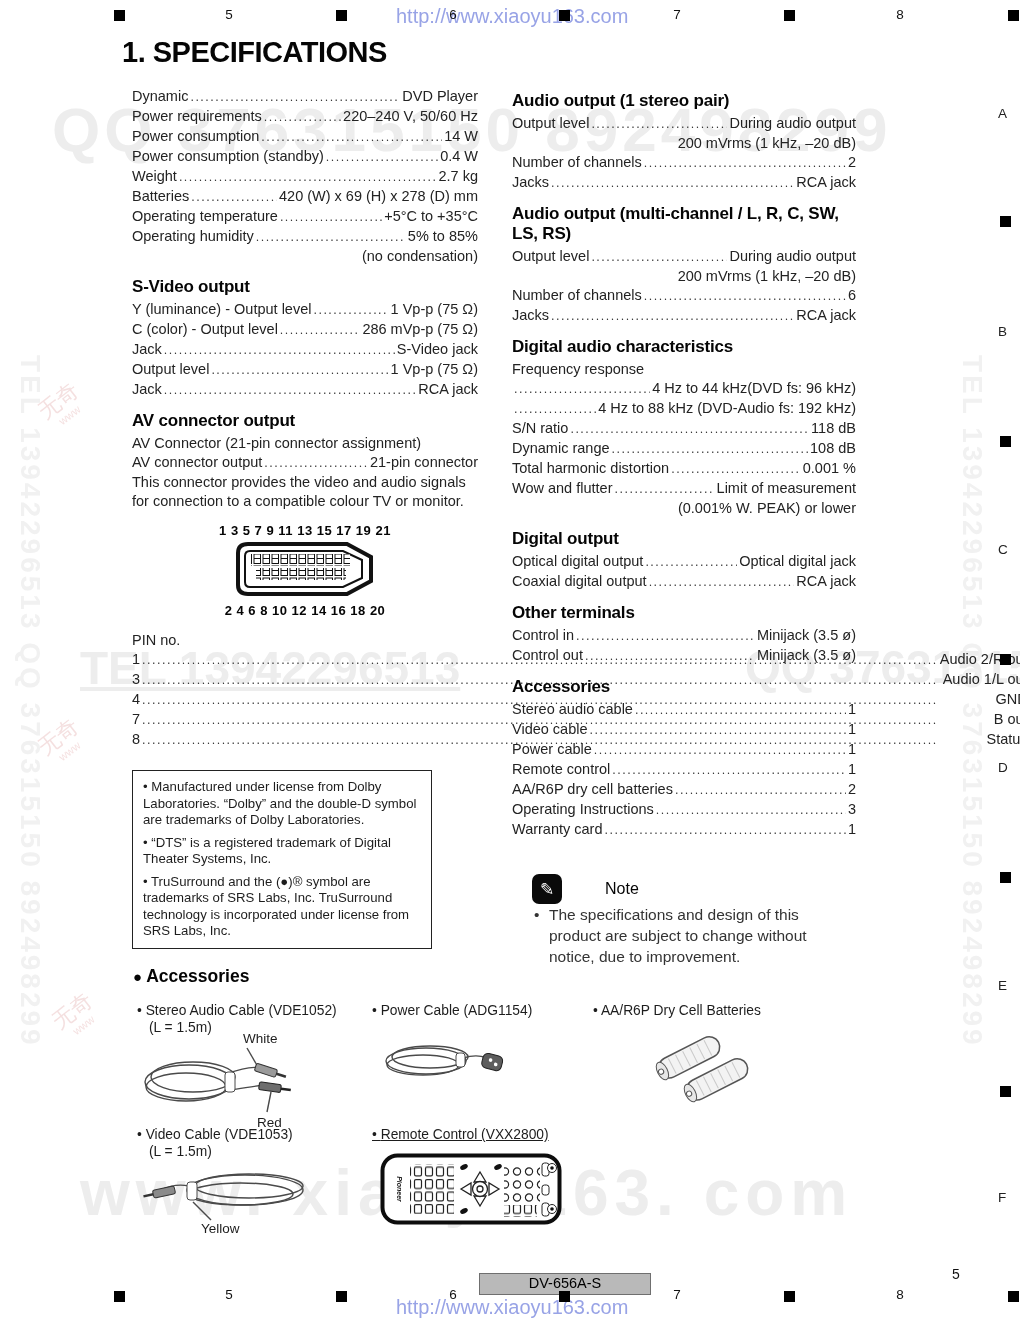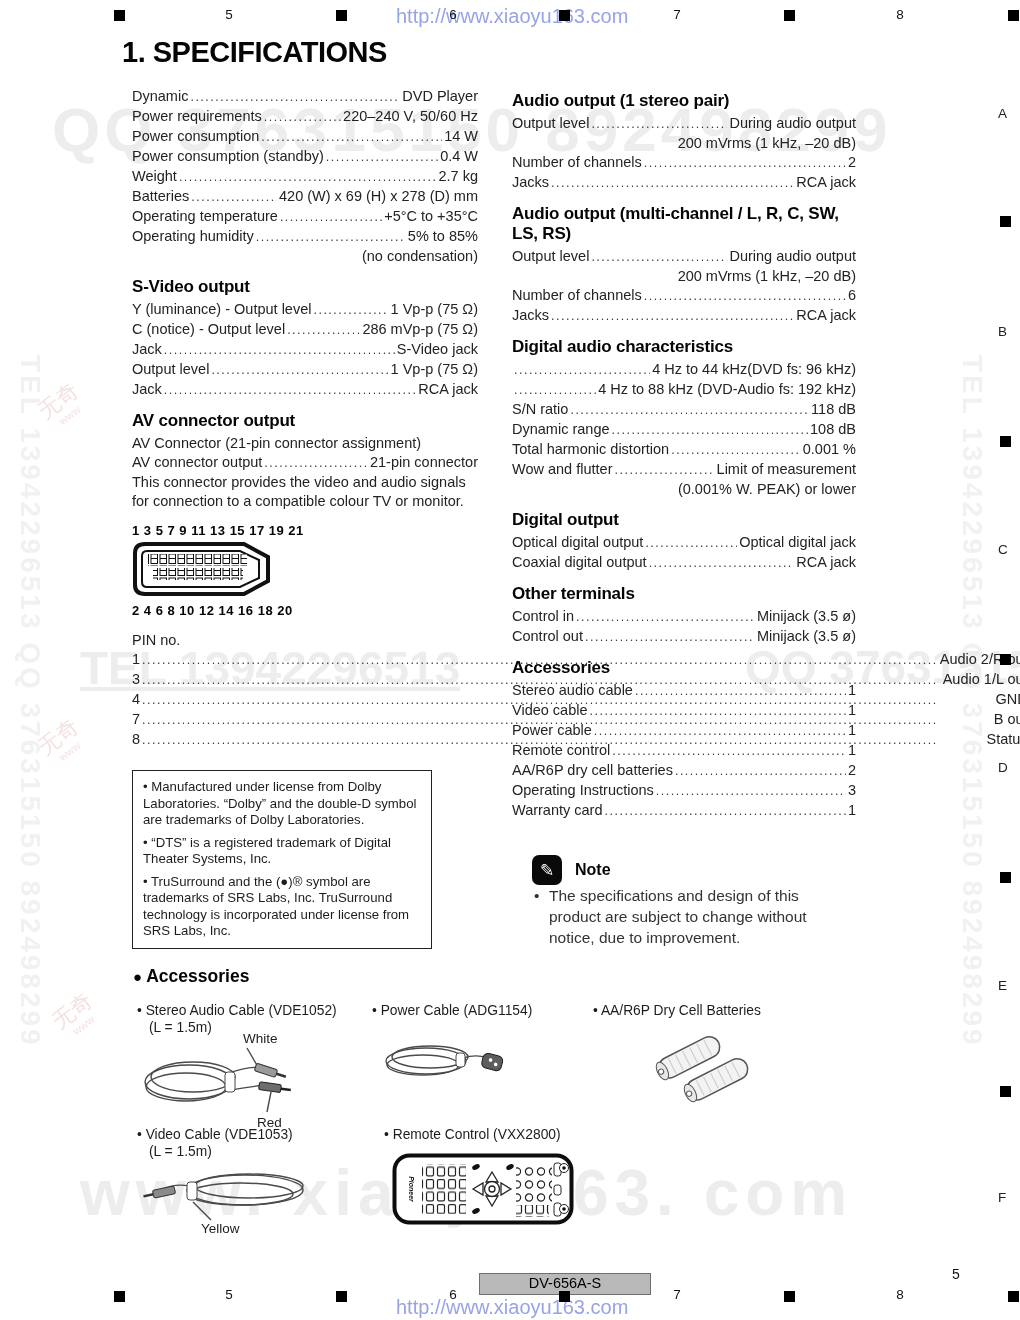--- a/index.html
+++ b/index.html
@@ -31,53 +31,53 @@
   .col-right{left:512px;width:344px;}
   .sec h3{font-size:17px;margin:11px 0 3px;color:#050505;letter-spacing:-0.2px;line-height:20px;}
   .sec:first-child h3{margin-top:0;}
   .row{display:flex;align-items:baseline;white-space:nowrap;line-height:19px;font-size:14.5px;}
   .row .lbl,.row .val{flex:0 0 auto;}
   .row .dots{flex:1 1 auto;overflow:hidden;margin:0 2px;letter-spacing:1.5px;
              font-size:12.5px;color:#3a3a3a;}
   .row.plain{display:block;white-space:normal;}
   .row.right{justify-content:flex-end;}
   
-  .scart{text-align:left;margin-top:12px;}
+  .scart{text-align:center;margin-top:12px;}
   .scart .nums{font-size:13px;font-weight:bold;letter-spacing:.5px;line-height:16px;margin:2px 0;color:#050505;}
   .pin-label{margin-top:12px;font-size:14.5px;line-height:19px;}
   .pin-table{display:flex;gap:18px;}
   .pin-col{flex:1;}
   
   .notice{border:1.5px solid #222;margin-top:20px;padding:8px 10px;width:300px;
           box-sizing:border-box;font-size:13.2px;line-height:16.5px;color:#1d1d1d;}
   .notice .item{margin-bottom:6px;}
   .notice .item:last-child{margin-bottom:0;}
   .notice .item::before{content:"• ";}
   
   .note{margin:34px 0 0 20px;width:322px;}
   .note-head{display:flex;align-items:center;gap:13px;}
   .note-icon{width:30px;height:30px;background:#0a0a0a;border-radius:7px;color:#fff;
              font-size:17px;display:flex;align-items:center;justify-content:center;}
-  .note-title{font-weight:bold;font-size:16px;color:#050505;}
+  .note-title{font-weight:normal;font-size:16px;color:#050505;margin-left:30px;}
   .note-body{position:relative;padding-left:17px;font-size:15.5px;
              line-height:21px;color:#333;}
   .note-body::before{content:"•";position:absolute;left:2px;}
   
   .acc-section{position:absolute;left:0;top:966px;width:1020px;height:300px;z-index:2;}
   .acc-head{position:absolute;left:133px;top:0;font-size:17.5px;font-weight:bold;color:#050505;}
   .acc-head::before{content:"● ";font-size:15px;}
   .acc-item{position:absolute;font-size:13.8px;line-height:17px;color:#1d1d1d;}
   .acc-item .t::before{content:"• ";}
   .acc-item .st{padding-left:12px;}
   .lbl-pt{position:absolute;font-size:13.5px;color:#1d1d1d;}
   .acc-stereo{left:137px;top:36px;}
   .acc-power{left:372px;top:36px;}
   .acc-batt{left:593px;top:36px;}
   .acc-video{left:137px;top:160px;}
-  .acc-remote{left:384px;top:160px;}
+  .acc-remote{left:372px;top:160px;text-decoration:underline;}
   svg.art{display:block;}
 </style>
 </head>
 <body>
 
 <div class="page">
 
   <div class="wm wm-big" style="left:52px;top:94px;font-size:62px;letter-spacing:4px;">QQ 376315150 892498299</div>
   <div class="wm wm-big" style="left:80px;top:641px;font-size:46px;text-decoration:underline;">TEL 13942296513</div>
   <div class="wm wm-big" style="left:745px;top:640px;font-size:46px;">QQ 376315150 892498299</div>
@@ -165,21 +165,21 @@
     </div>
     <div class="sec">
       <h3>S-Video output</h3>
       <div>
           <div class="row">
             <span class="lbl">Y (luminance) - Output level</span>
             <span class="dots">................................................................................................................................................................</span>
             <span class="val">1 Vp-p (75 Ω)</span>
           </div>
           <div class="row">
-            <span class="lbl">C (notice) - Output level</span>
+            <span class="lbl">C (color) - Output level</span>
             <span class="dots">................................................................................................................................................................</span>
             <span class="val">286 mVp-p (75 Ω)</span>
           </div>
           <div class="row">
             <span class="lbl">Jack</span>
             <span class="dots">................................................................................................................................................................</span>
             <span class="val">S-Video jack</span>
           </div>
         </div>
     </div>
@@ -309,20 +309,21 @@
           <div class="row">
             <span class="lbl">Jacks</span>
             <span class="dots">................................................................................................................................................................</span>
             <span class="val">RCA jack</span>
           </div>
         </div>
     </div>
     <div class="sec">
       <h3>Digital audio characteristics</h3>
       <div>
+          <div class="row plain">Frequency response</div>
           <div class="row">
             <span class="lbl"></span>
             <span class="dots">................................................................................................................................................................</span>
             <span class="val">4 Hz to 44 kHz(DVD fs: 96 kHz)</span>
           </div>
           <div class="row">
             <span class="lbl"></span>
             <span class="dots">................................................................................................................................................................</span>
             <span class="val">4 Hz to 88 kHz (DVD-Audio fs: 192 kHz)</span>
           </div>

